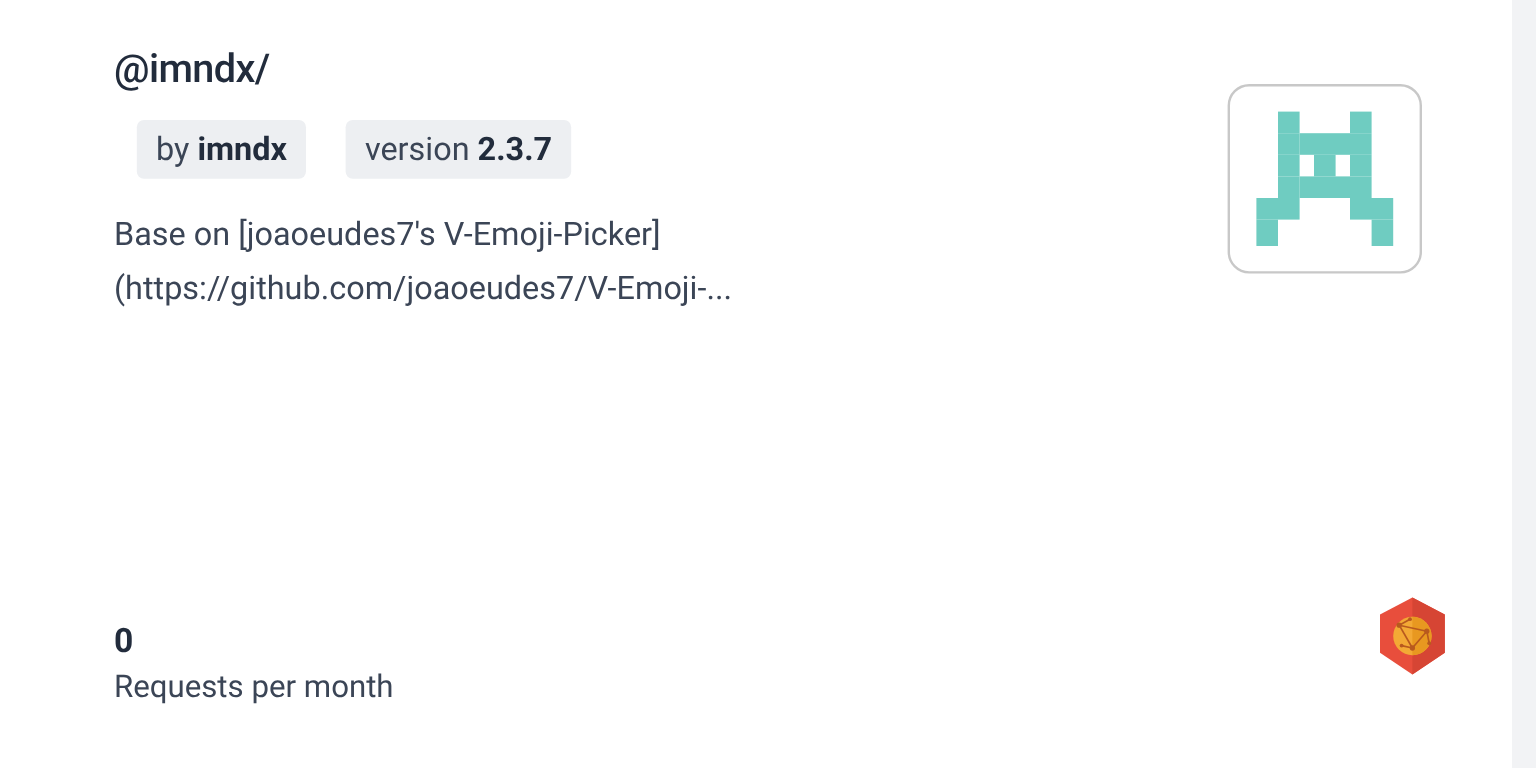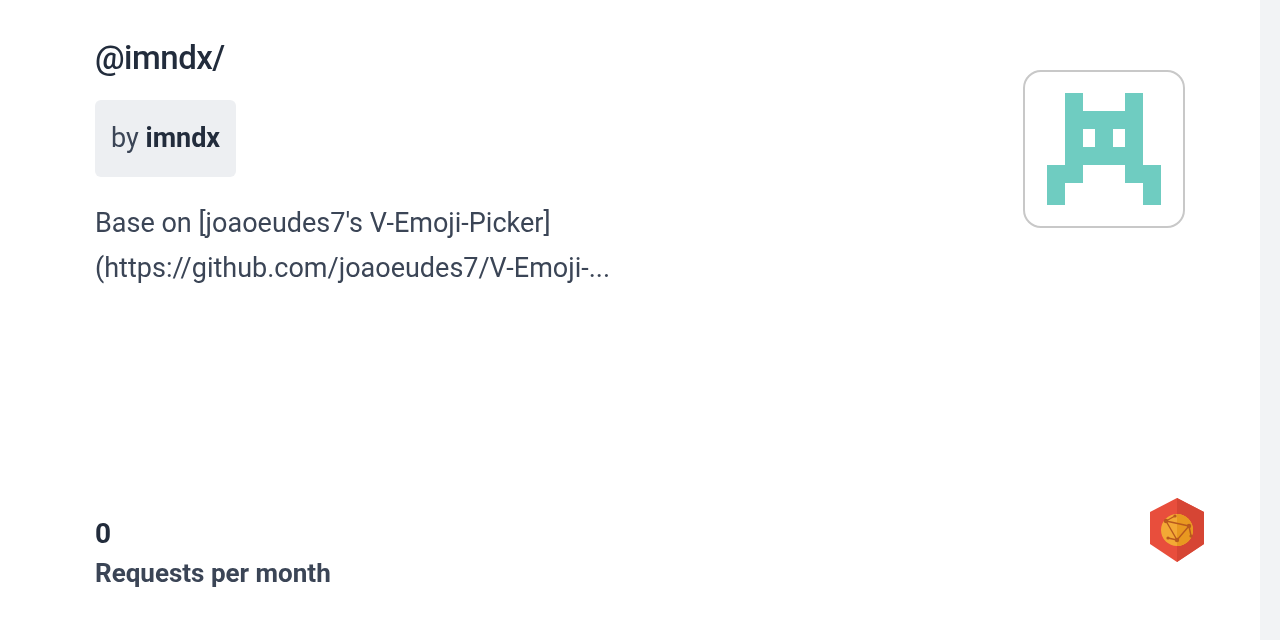--- a/index.html
+++ b/index.html
@@ -53,24 +53,25 @@
     }
     .badges {
       margin-top: 24px;
       display: flex;
       gap: 14px;
       align-items: center;
     }
     .badge {
       background: #edeff2;
       border-radius: 6px;
-      padding: 22px 16px;
+      padding: 8px 16px;
       font-size: 27px;
       color: #3b4556;
       line-height: 1.2;
+      margin-left: 19px;
     }
     .badge .strong {
       font-weight: 700;
       color: #222c3c;
     }
     .description {
       margin-top: 24px;
       font-size: 27px;
       color: #3b4556;
       line-height: 1.68;
@@ -100,40 +101,43 @@
     }
     .stat-value {
       font-size: 28px;
       font-weight: 700;
       color: #222c3c;
     }
     .stat-label {
       font-size: 26px;
       color: #3b4556;
       margin-top: 8px;
-      font-weight: 700;
+      font-weight: 400;
     }
     .logo-icon {
       position: absolute;
       bottom: 70px;
       right: 72px;
     }
   </style>
 </head>
 <body>
 
 <div class="right-edge"></div>
 
 <div class="container">
   <div class="header-row">
     <div class="title-block">
       <div class="scope">@imndx/</div>
       <div class="badges">
         <div class="badge">
           <span>by </span><span class="strong">imndx</span>
+        </div>
+        <div class="badge">
+          <span>version </span><span class="strong">2.3.7</span>
         </div>
       </div>
       <div class="description">Base on [joaoeudes7's V-Emoji-Picker](https://github.com/joaoeudes7/V-Emoji-...</div>
     </div>
     <div class="package-icon">
       <svg width="130" height="128" viewBox="0 0 130 128">
         <g fill="#6fccc1">
           <rect x="26" y="8" width="18" height="18"></rect>
           <rect x="86" y="8" width="18" height="18"></rect>
           <rect x="26" y="26" width="18" height="18"></rect>

